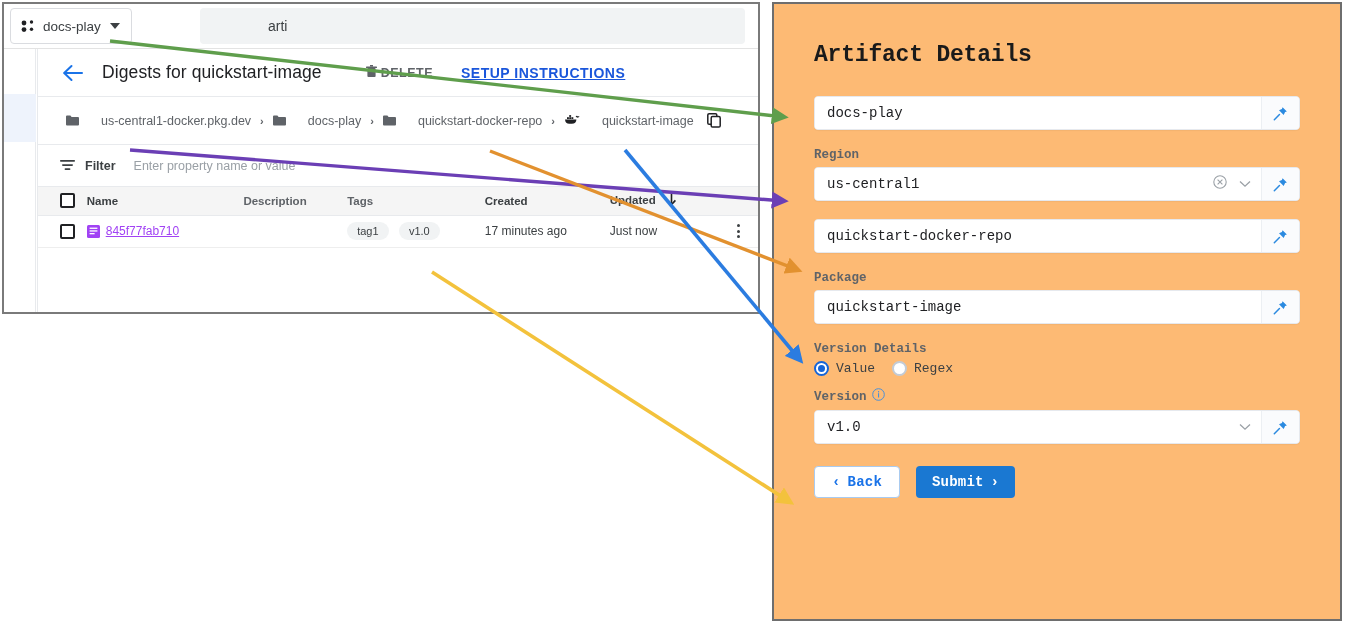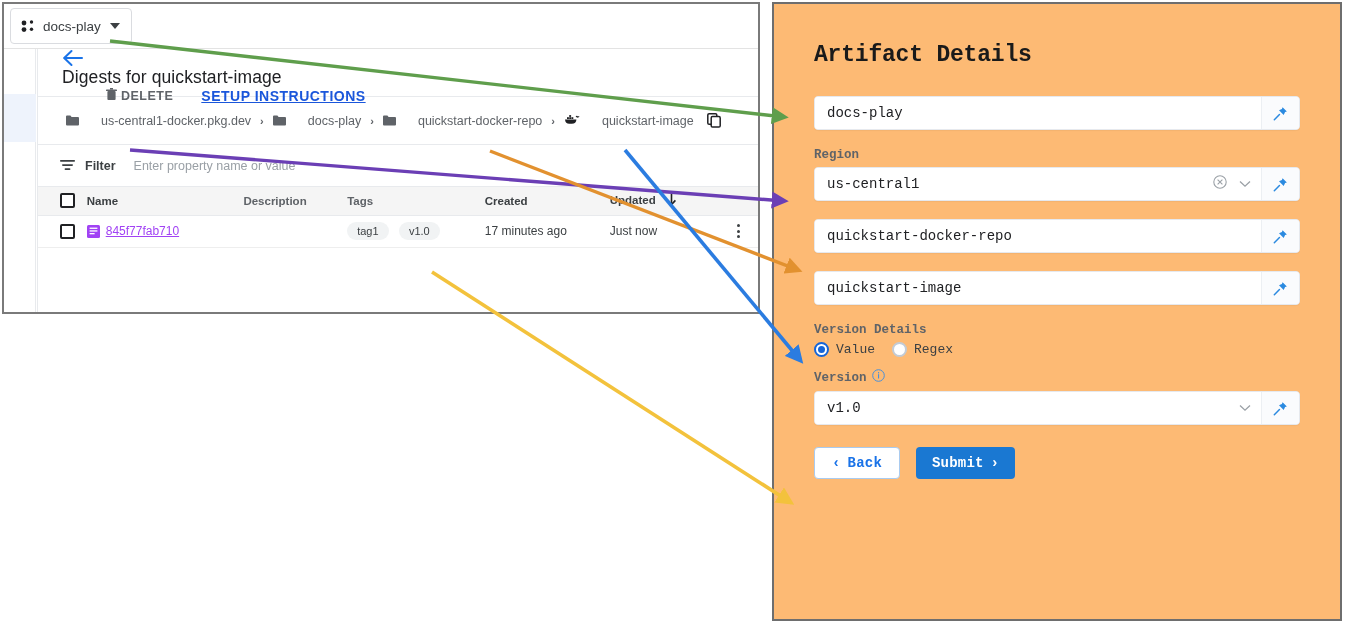--- a/index.html
+++ b/index.html
@@ -76,24 +76,23 @@
 
   .content {
     position: absolute; left: 33px; top: 45px; right: 0; bottom: 0;
     background: #ffffff;
     border-left: 1px solid #e8eaed;
   }
 
   
   .page-header {
     height: 48px;
-    display: flex; 
+    display: flex; align-items: center;
     padding-left: 24px;
     border-bottom: 1px solid #e8eaed;
-    flex-direction: column;
   }
   .back-arrow { color:#1a73e8; display:flex; align-items:center; margin-right:18px; }
   .page-title {
     font-size: 17.5px;
     color: #202124;
     font-weight: 400;
     letter-spacing: .1px;
   }
   .hdr-actions { display:flex; align-items:center; margin-left: 44px; gap: 28px; }
   .btn-delete {
@@ -266,20 +265,23 @@
         <span>
           <svg class="dots-icon" width="15" height="13" viewBox="0 0 15 13">
             <circle cx="3" cy="3" r="2.4" fill="#202124"></circle>
             <circle cx="10.5" cy="2" r="1.7" fill="#202124"></circle>
             <circle cx="3" cy="9.6" r="2.4" fill="#202124"></circle>
             <circle cx="10.5" cy="9.2" r="1.7" fill="#202124"></circle>
           </svg>
         </span>
         <span>docs-play</span>
         <span class="caret"></span>
+      </div>
+      <div class="searchbar">
+        <span>arti</span>
       </div>
     </div>
 
     <div class="navstrip">
       <div class="nav-sel"></div>
     </div>
 
     <div class="content">
 
       <div class="page-header">
@@ -481,20 +483,21 @@
         <div class="pin-cell">
           <svg width="15" height="15" viewBox="0 0 16 16">
             <path d="M10.2 1.2 L14.8 5.8 L12.9 6.5 L11.4 9.6 L6.4 4.6 L9.5 3.1 Z" fill="#2b8ae0"></path>
             <path d="M6.9 9.1 L1.4 14.6" stroke="#2b8ae0" stroke-width="1.6" stroke-linecap="round"></path>
           </svg>
         </div>
       </div>
     </div>
 
     <div class="field-block">
+      <div class="field-label">Package</div>
       <div class="input-wrap">
         <div class="input-box">
           <span class="input-val">quickstart-image</span>
         </div>
         <div class="pin-cell">
           <svg width="15" height="15" viewBox="0 0 16 16">
             <path d="M10.2 1.2 L14.8 5.8 L12.9 6.5 L11.4 9.6 L6.4 4.6 L9.5 3.1 Z" fill="#2b8ae0"></path>
             <path d="M6.9 9.1 L1.4 14.6" stroke="#2b8ae0" stroke-width="1.6" stroke-linecap="round"></path>
           </svg>
         </div>

